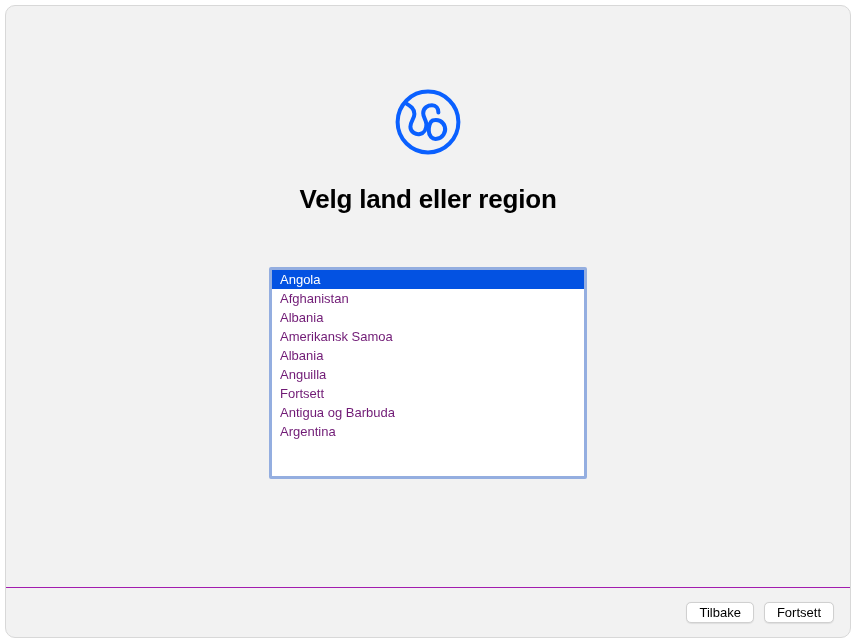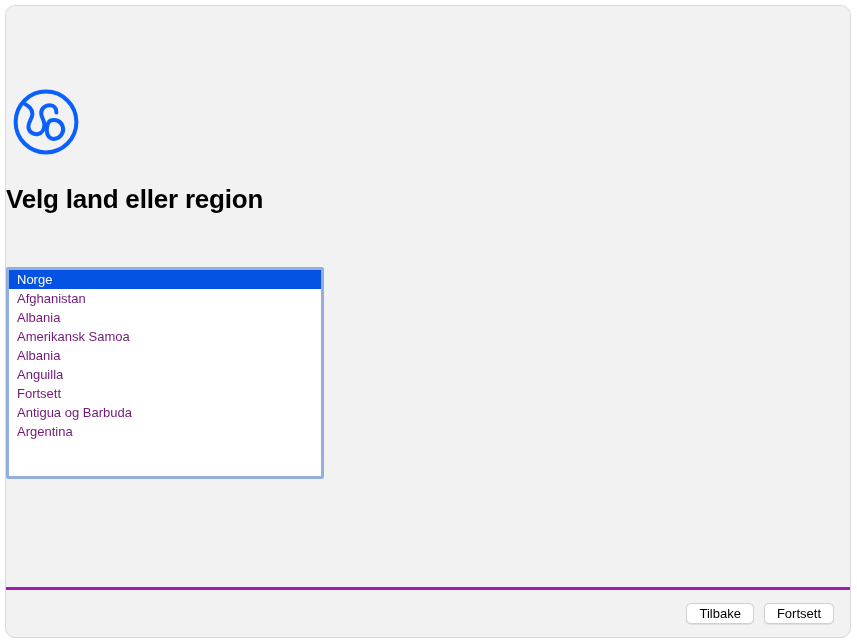--- a/index.html
+++ b/index.html
@@ -22,20 +22,21 @@
       border-radius: 10px;
       border: 1px solid #d8d8d8;
       position: relative;
       display: flex;
       flex-direction: column;
     }
     .content-area {
       flex: 1;
       display: flex;
       flex-direction: column;
+      align-items: center;
       padding-top: 76px;
     }
     .globe-icon {
       width: 80px;
       height: 80px;
       margin-bottom: 22px;
     }
     .globe-icon svg {
       width: 100%;
       height: 100%;
@@ -67,21 +68,21 @@
       color: #701a75;
       cursor: default;
       white-space: nowrap;
     }
     .list-item.selected {
       background: #0352e2;
       color: #fff;
     }
     .footer {
       height: 50px;
-      border-top: 3px solid #a21caf;
+      border-top: 1px solid #a21caf;
       display: flex;
       justify-content: flex-end;
       align-items: center;
       padding-right: 16px;
       gap: 10px;
     }
     .btn {
       background: #fff;
       border: 1px solid #d0d0d0;
       border-radius: 5px;
@@ -101,21 +102,21 @@
     <div class="globe-icon">
       <svg viewBox="0 0 100 100" fill="none" stroke="#0a60ff" stroke-width="5" stroke-linecap="round" stroke-linejoin="round">
         <circle cx="50" cy="50" r="38"></circle>
         <path d="M23 27 C28 30, 33 33, 33 40 C33 46, 28 49, 28 56 C28 63, 35 66, 40 65 C45 64, 48 59, 48 53 C48 47, 44 45, 44 39 C44 32, 50 29, 55 29 C60 29, 63 33, 63 38" fill="none"></path>
         <path d="M56 48 C62 46, 69 49, 71 56 C73 63, 68 70, 61 71 C55 72, 51 67, 51 61 C51 55, 52 50, 56 48 Z" fill="none"></path>
       </svg>
     </div>
     <h1 class="title">Velg land eller region</h1>
     <div class="list-container">
       <div class="list-inner" id="country-list-inner">
-          <div class="list-item selected">Norge</div>
+          <div class="list-item selected">Angola</div>
           <div class="list-item">Afghanistan</div>
           <div class="list-item">Albania</div>
           <div class="list-item">Amerikansk Samoa</div>
           <div class="list-item">Albania</div>
           <div class="list-item">Anguilla</div>
           <div class="list-item">Fortsett</div>
           <div class="list-item">Antigua og Barbuda</div>
           <div class="list-item">Argentina</div>
         </div>
     </div>

